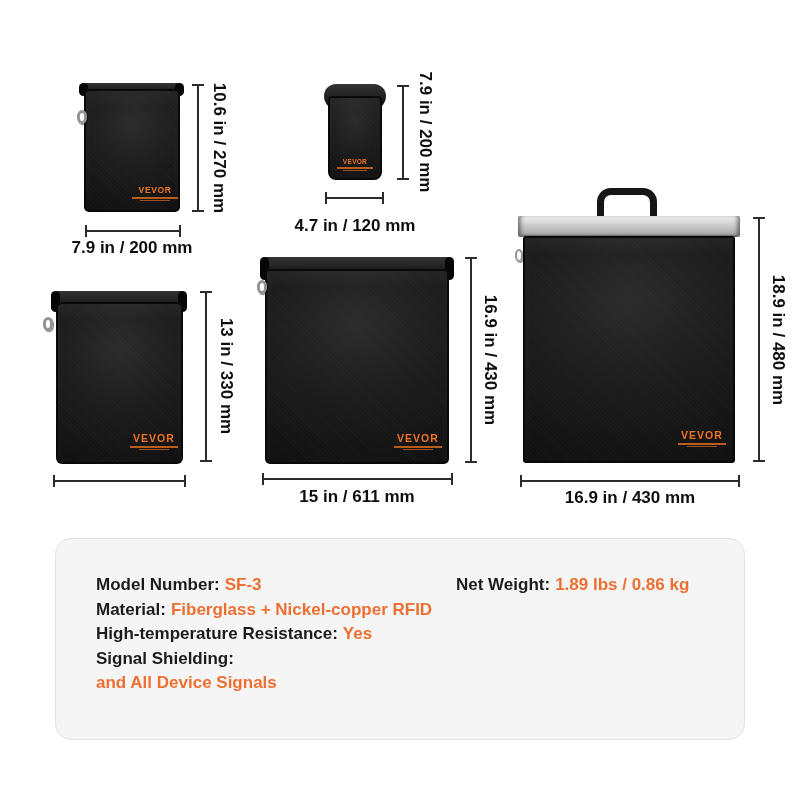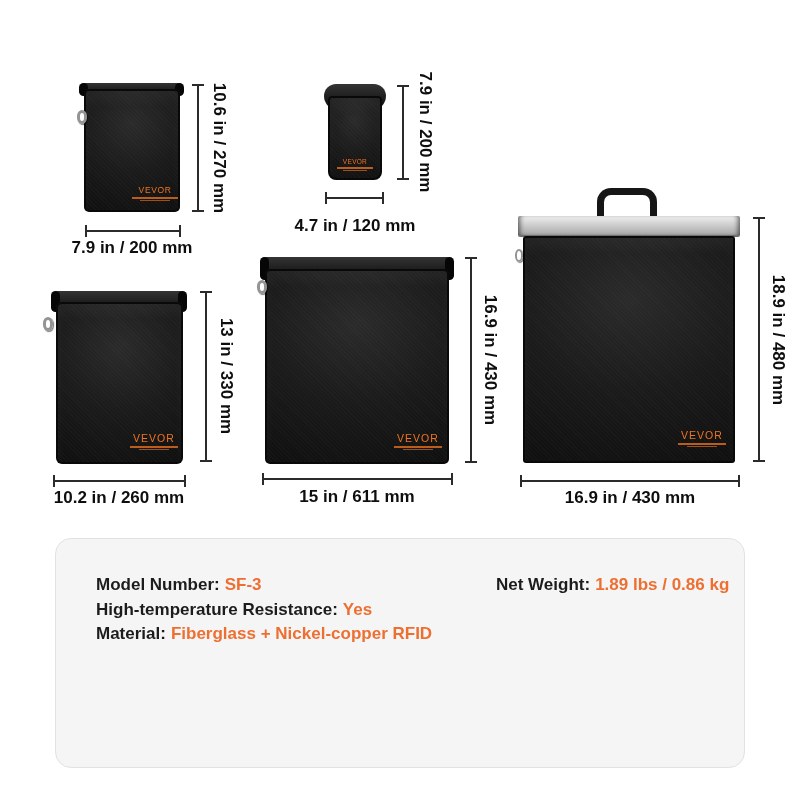--- a/index.html
+++ b/index.html
@@ -41,21 +41,21 @@
   }
   .dring{
     position:absolute;width:10px;height:14px;border:3px solid #949494;
     border-radius:50% / 45%;background:transparent;
     box-shadow:1px 1px 1px rgba(0,0,0,0.5);
   }
   .dring.small{width:8px;height:13px;border-width:2.5px;}
 
   
   .vevor{position:absolute;text-align:center;color:#ef7422;}
-  .vevor .t{display:block;font-weight:normal;}
+  .vevor .t{display:block;font-weight:bold;}
   .vevor.xs .t{font-size:6.5px;line-height:7px;letter-spacing:.3px;}
   .vevor.sm .t{font-size:8.5px;line-height:9px;letter-spacing:.6px;}
   .vevor.md .t{font-size:10.5px;line-height:11px;letter-spacing:1px;}
   .vevor .u1{height:1.5px;background:#d86a1d;opacity:.85;margin:2px auto 1px;width:86%;}
   .vevor .u2{height:1px;background:#d86a1d;opacity:.7;margin:0 auto;width:55%;}
 
   
   .vline{position:absolute;width:2px;background:#2b2b2b;}
   .vline::before,.vline::after{content:"";position:absolute;left:-5px;width:12px;height:2px;background:#2b2b2b;}
   .vline::before{top:0;}
@@ -115,21 +115,20 @@
   <div class="bag" style="left:56px;top:302px;width:127px;height:162px;border-radius:6px"></div>
   <div class="dring" style="left:43px;top:317px"></div>
   <div class="vevor md" style="left:126px;top:433px;width:56px">
     <span class="t">VEVOR</span>
     <div class="u1"></div>
     <div class="u2"></div>
   </div>
   <div class="vline" style="left:205px;top:291px;height:171px"></div>
   <div class="dlabel vrot" style="left:226px;top:376px">13 in / 330 mm</div>
   <div class="hline" style="left:53px;top:480px;width:133px"></div>
-  <div class="dlabel" style="left:119px;top:498px">10.2 in / 260 mm</div>
 
   <div class="strip" style="left:260px;top:257px;width:194px;height:23px"></div>
   <div class="bag" style="left:265px;top:269px;width:184px;height:195px;border-radius:5px"></div>
   <div class="dring" style="left:257px;top:280px"></div>
   <div class="vevor md" style="left:390px;top:433px;width:56px">
     <span class="t">VEVOR</span>
     <div class="u1"></div>
     <div class="u2"></div>
   </div>
   <div class="vline" style="left:470px;top:257px;height:206px"></div>
@@ -144,32 +143,36 @@
   <div class="vevor md" style="left:674px;top:430px;width:56px">
     <span class="t">VEVOR</span>
     <div class="u1"></div>
     <div class="u2"></div>
   </div>
   <div class="vline" style="left:758px;top:217px;height:245px"></div>
   <div class="dlabel vrot" style="left:778px;top:340px">18.9 in / 480 mm</div>
   <div class="hline" style="left:520px;top:480px;width:220px"></div>
   <div class="dlabel" style="left:630px;top:498px">16.9 in / 430 mm</div>
 
-  <div class="panel" style="left:55px;top:538px;width:690px;height:230px">
+  <div class="panel" style="left:55px;top:538px;width:690px;height:202px">
     <div class="spec-col" style="left:40px;top:34px">
       <div class="spec-line">
         <span class="k">Model Number:</span><span class="v">SF-3</span>
       </div>
       <div class="spec-line">
+        <span class="k">Material:</span><span class="v">Fiberglass + Nickel-copper RFID</span>
+      </div>
+      <div class="spec-line">
         <span class="k">High-temperature Resistance:</span><span class="v">Yes</span>
       </div>
       <div class="spec-line">
-        <span class="k">Material:</span><span class="v">Fiberglass + Nickel-copper RFID</span>
+        <span class="k">Signal Shielding:</span>
       </div>
+      <div class="spec-line orange">and All Device Signals</div>
     </div>
-    <div class="spec-col" style="left:440px;top:34px">
+    <div class="spec-col" style="left:400px;top:34px">
       <div class="spec-line">
         <span class="k">Net Weight:</span><span class="v">1.89 lbs / 0.86 kg</span>
       </div>
     </div>
   </div>
 
 </div>
 
 </body></html>

